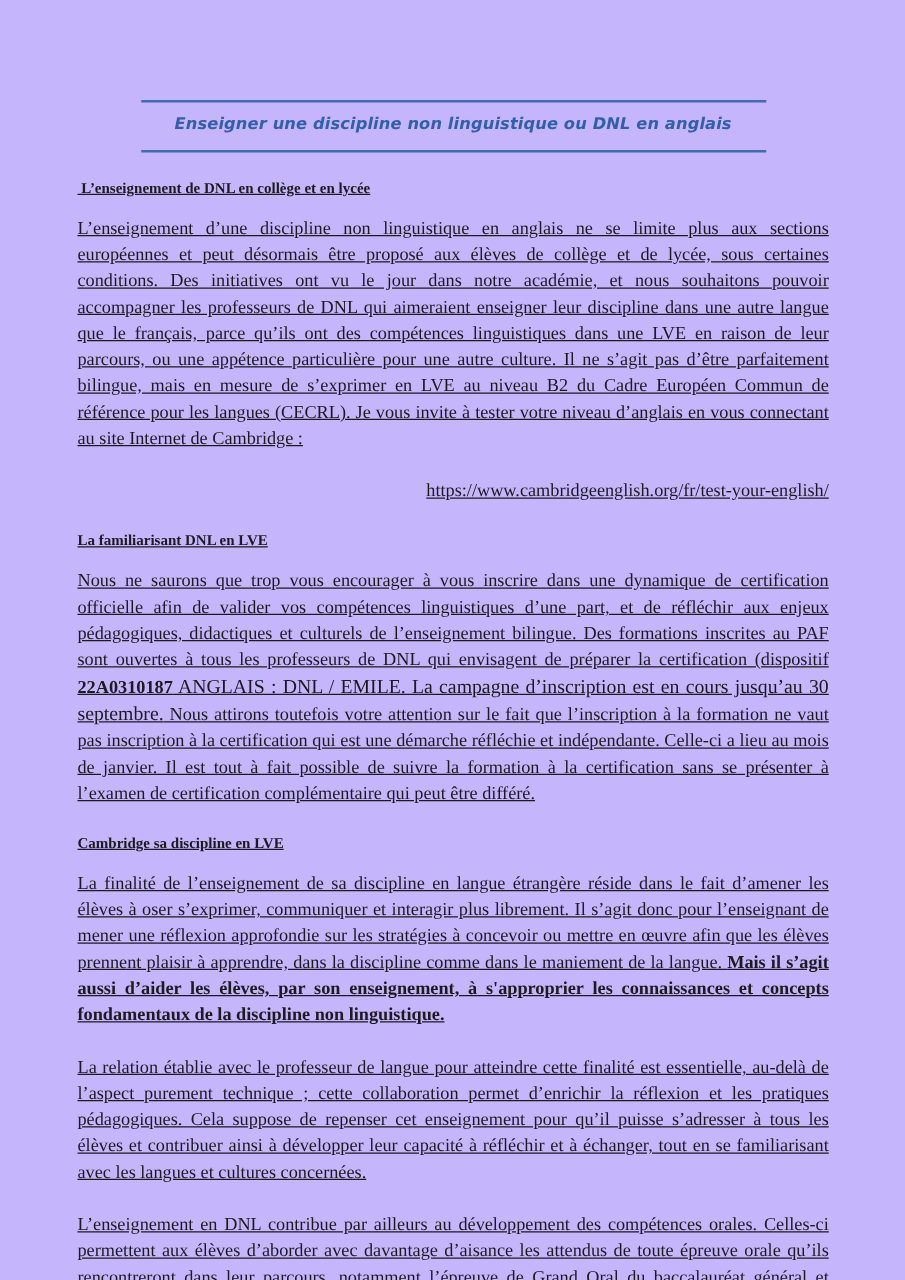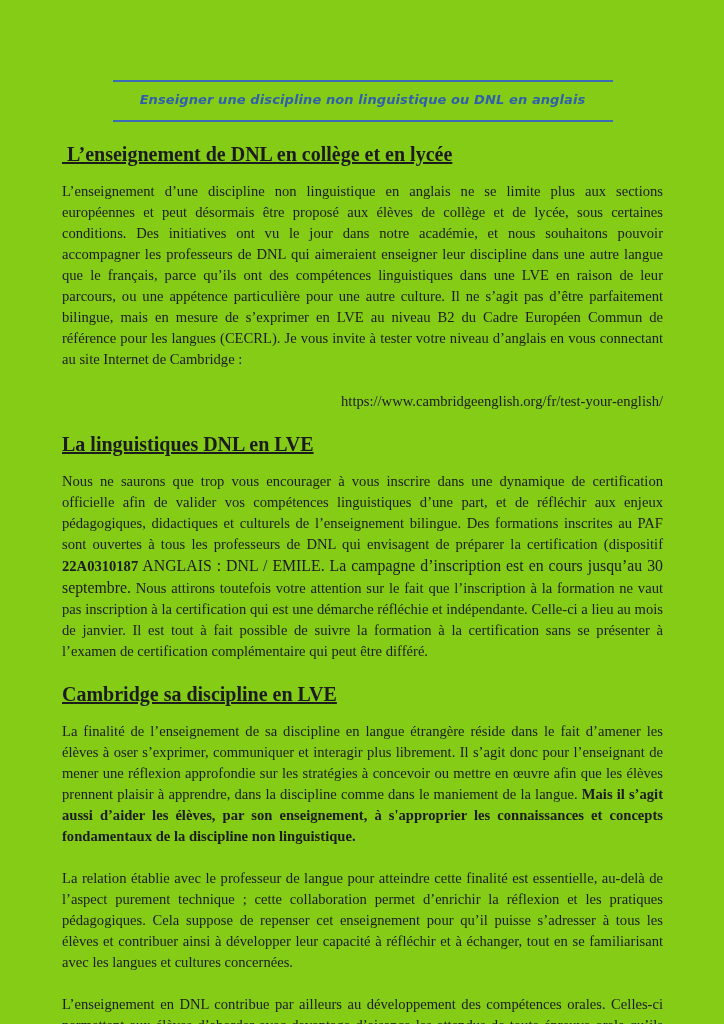--- a/index.html
+++ b/index.html
@@ -10,21 +10,21 @@
   * { box-sizing: border-box; }
   html, body {
     margin: 0;
     padding: 0;
     background: #ffffff;
   }
   .page {
     width: 724px;
     height: 1024px;
     margin: 0 auto;
-    background: #84cc16;
+    background: #c4b5fd;
     padding: 80px 61px 30px 62px;
     font-family: "Liberation Serif", serif;
     color: var(--ink);
     overflow: hidden;
   }
   .title-block {
     width: 500px;
     margin: 0 auto;
     border-top: 2px solid var(--rule);
     border-bottom: 2px solid var(--rule);
@@ -36,49 +36,50 @@
     font-style: italic;
     font-weight: bold;
     font-size: 13px;
     letter-spacing: 0.1px;
     color: var(--accent);
   }
   .content {
     margin-top: 19px;
   }
   .doc-heading {
-    font-size: 20px;
+    font-size: 12px;
     font-weight: bold;
     text-decoration: underline;
     color: var(--ink);
     margin: 21px 0 15px 0;
   }
   .doc-paragraph {
     font-size: 14.6px;
     line-height: 21px;
     text-align: justify;
     margin: 0 0 21px 0;
+    text-decoration: underline;
   }
   .url-line {
     text-align: right;
   }
   .run-bold { font-weight: bold; }
   .run-large { font-size: 15.8px; }
 </style>
 </head>
 <body>
 
 <div class="page">
   <div class="title-block">
     <div class="doc-title">Enseigner une discipline non linguistique ou DNL en anglais</div>
   </div>
   <div class="content" id="doc-content">
       <h2 class="doc-heading">&nbsp;L’enseignement de DNL en collège et en lycée</h2>
       <p class="doc-paragraph"><span>L’enseignement d’une discipline non linguistique en anglais ne se limite plus aux sections européennes et peut désormais être proposé aux élèves de collège et de lycée, sous certaines conditions. Des initiatives ont vu le jour dans notre académie, et nous souhaitons pouvoir accompagner les professeurs de DNL qui aimeraient enseigner leur discipline dans une autre langue que le français, parce qu’ils ont des compétences linguistiques dans une LVE en raison de leur parcours, ou une appétence particulière pour une autre culture. Il ne s’agit pas d’être parfaitement bilingue, mais en mesure de s’exprimer en LVE au niveau B2 du Cadre Européen Commun de référence pour les langues (CECRL). Je vous invite à tester votre niveau d’anglais en vous connectant au site Internet de Cambridge&nbsp;:</span></p>
       <p class="doc-paragraph url-line"><span>https://www.cambridgeenglish.org/fr/test-your-english/</span></p>
-      <h2 class="doc-heading">La linguistiques DNL en LVE</h2>
+      <h2 class="doc-heading">La familiarisant DNL en LVE</h2>
       <p class="doc-paragraph"><span>Nous ne saurons que trop vous encourager à vous inscrire dans une dynamique de certification officielle afin de valider vos compétences linguistiques d’une part, et de réfléchir aux enjeux pédagogiques, didactiques et culturels de l’enseignement bilingue. Des formations inscrites au PAF sont ouvertes à tous les professeurs de DNL qui envisagent de préparer la certification (dispositif </span><span class="run-bold">22A0310187</span><span class="run-large"> ANGLAIS : DNL / EMILE. La campagne d’inscription est en cours jusqu’au 30 septembre.</span><span> Nous attirons toutefois votre attention sur le fait que l’inscription à la formation ne vaut pas inscription à la certification qui est une démarche réfléchie et indépendante. Celle-ci a lieu au mois de janvier. Il est tout à fait possible de suivre la formation à la certification sans se présenter à l’examen de certification complémentaire qui peut être différé.</span></p>
       <h2 class="doc-heading">Cambridge sa discipline en LVE</h2>
       <p class="doc-paragraph"><span>La finalité de l’enseignement de sa discipline en langue étrangère réside dans le fait d’amener les élèves à oser s’exprimer, communiquer et interagir plus librement. Il s’agit donc pour l’enseignant de mener une réflexion approfondie sur les stratégies à concevoir ou mettre en œuvre afin que les élèves prennent plaisir à apprendre, dans la discipline comme dans le maniement de la langue. </span><span class="run-bold">Mais il s’agit aussi d’aider les élèves, par son enseignement, à s'approprier les connaissances et concepts fondamentaux de la discipline non linguistique.</span></p>
       <p class="doc-paragraph"><span>La relation établie avec le professeur de langue pour atteindre cette finalité est essentielle, au-delà de l’aspect purement technique&nbsp;; cette collaboration permet d’enrichir la réflexion et les pratiques pédagogiques. Cela suppose de repenser cet enseignement pour qu’il puisse s’adresser à tous les élèves et contribuer ainsi à développer leur capacité à réfléchir et à échanger, tout en se familiarisant avec les langues et cultures concernées.</span></p>
       <p class="doc-paragraph"><span>L’enseignement en DNL contribue par ailleurs au développement des compétences orales. Celles-ci permettent aux élèves d’aborder avec davantage d’aisance les attendus de toute épreuve orale qu’ils rencontreront dans leur parcours, notamment l’épreuve de Grand Oral du baccalauréat général et technologique.</span></p>
     </div>
 </div>
 
 </body></html>

